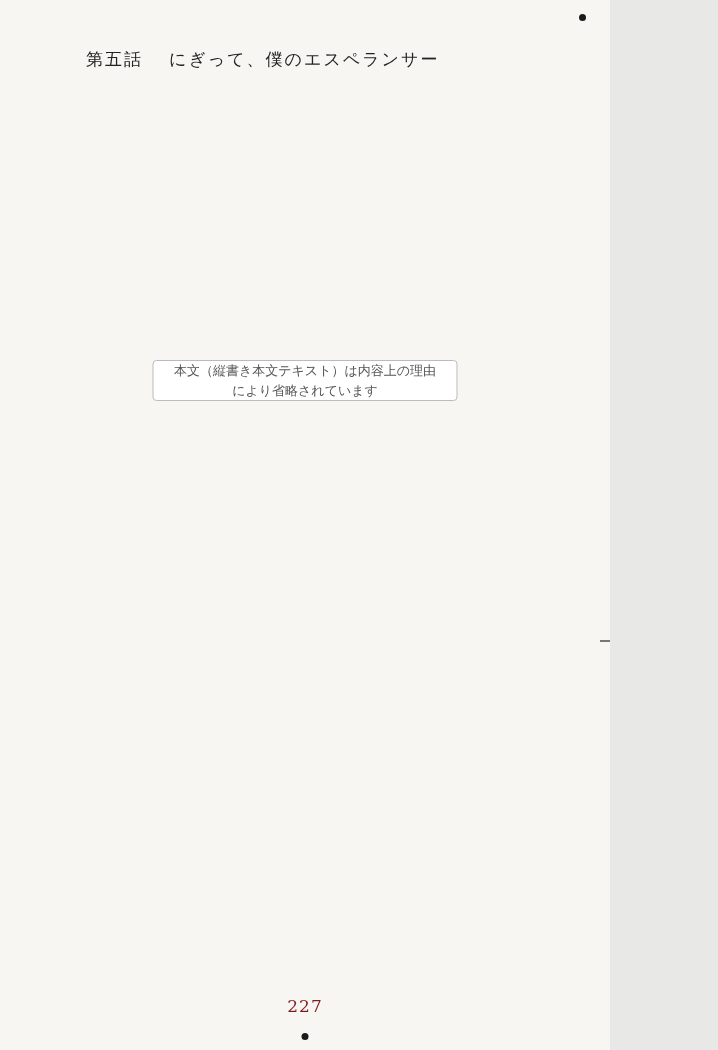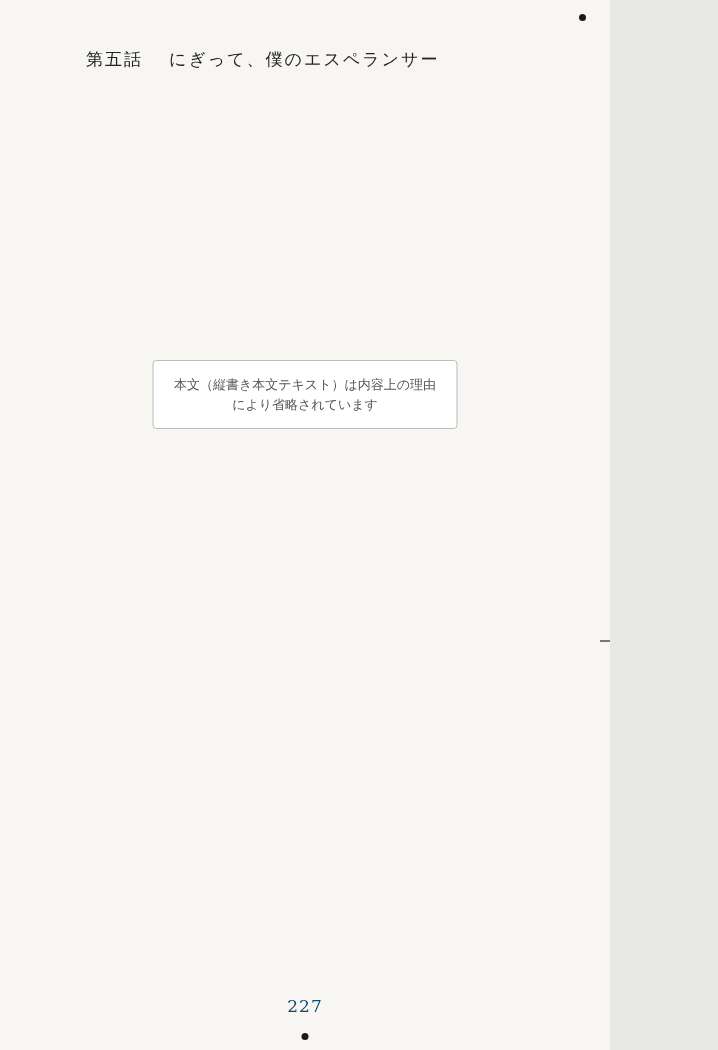--- a/index.html
+++ b/index.html
@@ -72,34 +72,34 @@
   .redaction-notice {
     position: absolute;
     top: 360px;
     left: 50%;
     transform: translateX(-50%);
     writing-mode: horizontal-tb;
     background: #ffffff;
     border: 1px solid #bbb;
     color: #555;
     font-size: 13px;
-    padding: 14px 16px;
+    padding: 0 16px;
     border-radius: 4px;
     font-family: "Liberation Sans", sans-serif;
     max-width: 420px;
     text-align: center;
     line-height: 1.5;
   }
   .page-number {
     position: absolute;
     bottom: 34px;
     left: 50%;
     transform: translateX(-50%);
     font-size: 17px;
-    color: #0c4a6e;
+    color: #7f1d1d;
     letter-spacing: 1px;
   }
 </style>
 </head>
 <body>
 
 <div class="page">
 
   <div class="corner-mark mark-top-right"></div>
   <div class="edge-tick"></div>

